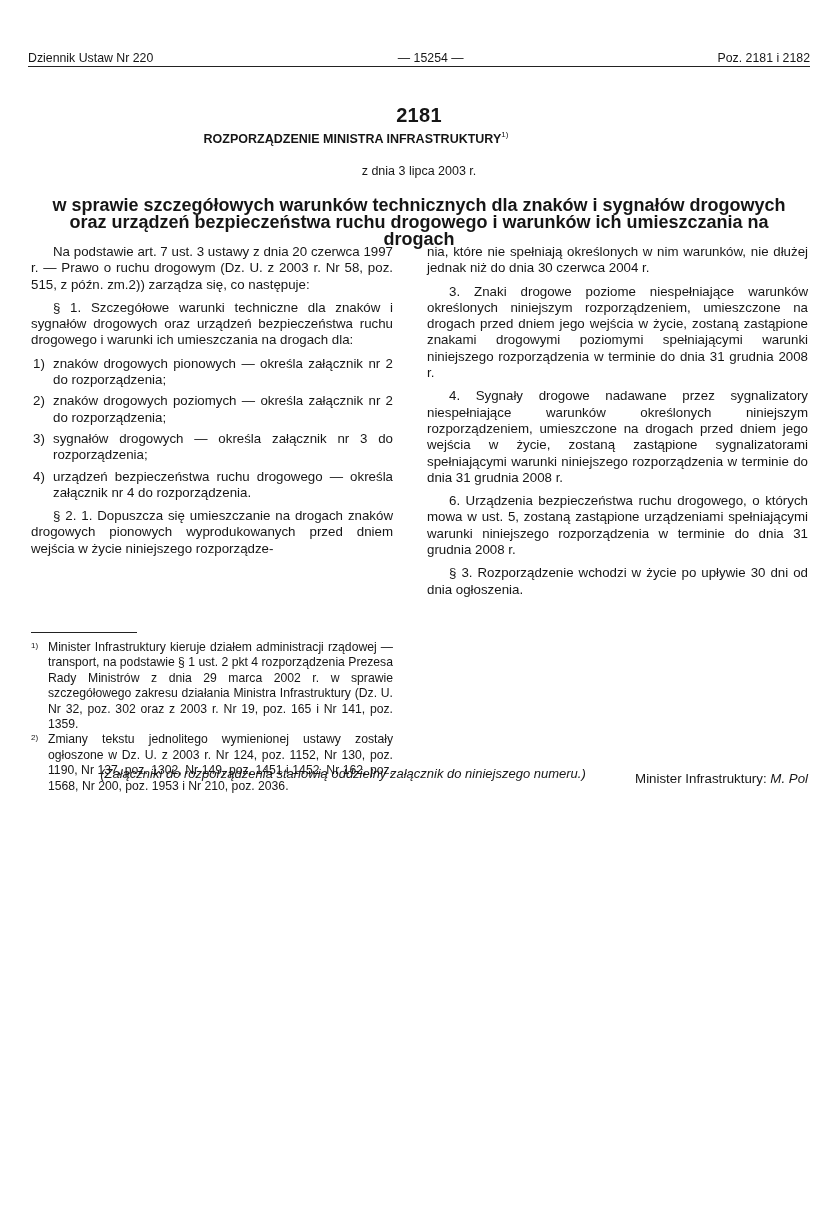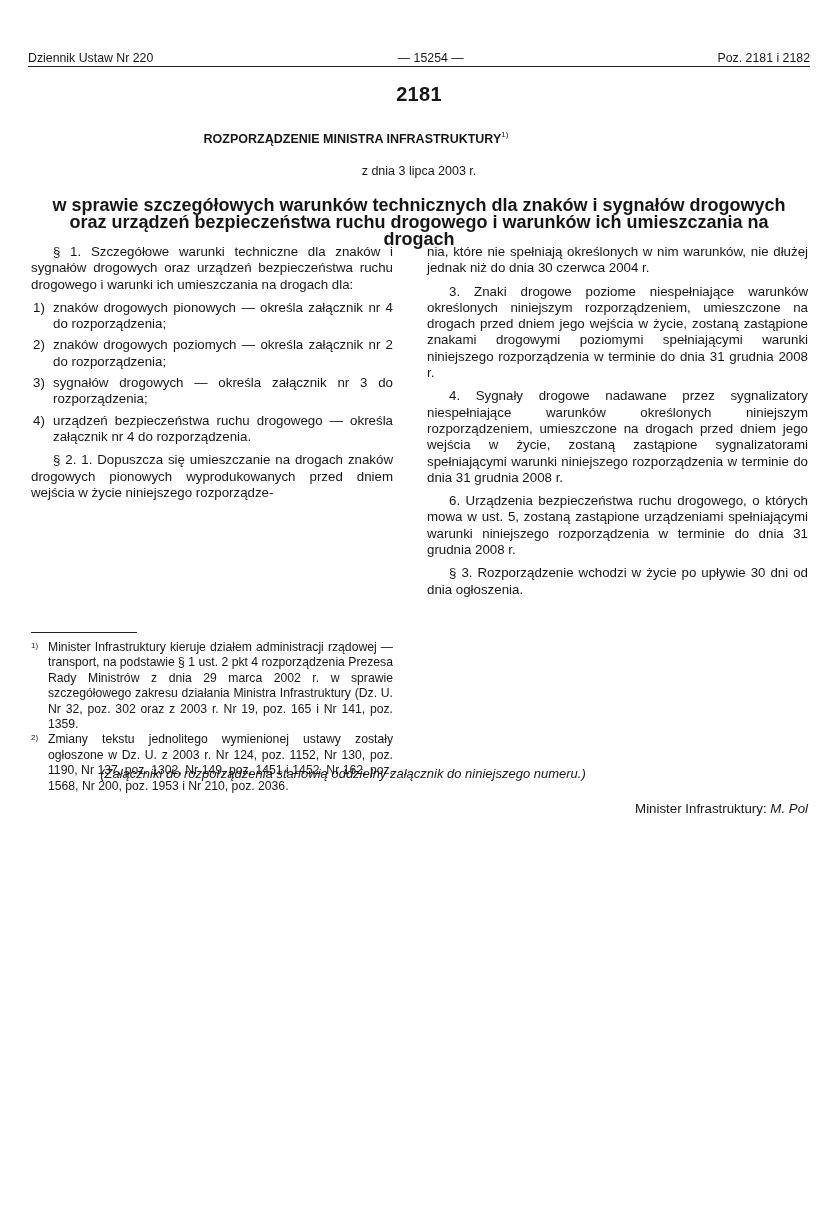--- a/index.html
+++ b/index.html
@@ -1,38 +1,38 @@
 <!DOCTYPE html>
 <html><head>
 <meta charset="utf-8">
 <style>
   html, body { margin: 0; padding: 0; background: #ffffff; }
   body { width: 838px; height: 1218px; position: relative; overflow: hidden; color: #161616; font-family: "Liberation Sans", sans-serif; }
   .header { position: absolute; left: 28px; top: 48px; width: 782px; height: 18px; font-family: "Liberation Sans", sans-serif; font-size: 13.4px; border-bottom: 1.6px solid #222; transform: scaleX(0.92); transform-origin: left top; width: 850px; }
   .header .l { position: absolute; left: 0; top: 2px; }
   .header .c { position: absolute; left: 402px; top: 2px; }
   .header .r { position: absolute; right: 0; top: 2px; }
-  .docnum { position: absolute; left: 0; width: 838px; top: 83px; text-align: center; font-size: 20px; font-weight: bold; letter-spacing: 0.3px; }
+  .docnum { position: absolute; left: 0; width: 838px; top: 104px; text-align: center; font-size: 20px; font-weight: bold; letter-spacing: 0.3px; }
   .title { position: absolute; left: 0; width: 712px; top: 130px; text-align: center; font-size: 12.5px; font-weight: bold; }
   .title sup { font-size: 8px; font-weight: normal; vertical-align: 6px; }
   .date { position: absolute; left: 0; width: 838px; top: 164px; text-align: center; font-size: 12.5px; }
   .subject { position: absolute; left: 40px; width: 758px; top: 197px; text-align: center; font-size: 18px; font-weight: bold; line-height: 17px; }
   .col { position: absolute; top: 244px; width: 362px; font-size: 13.3px; line-height: 16.3px; text-align: justify; }
   .col.left { left: 31px; }
   .col.right { left: 427px; width: 381px; }
   .col p { margin: 0 0 7px 0; text-indent: 22px; }
   .col p.cont { text-indent: 0; }
   .list { margin: 0 0 7px 0; padding: 0; list-style: none; }
   .list li { position: relative; padding-left: 22px; margin-bottom: 5px; }
   .list li .num { position: absolute; left: 2px; top: 0; }
   .footnote-rule { position: absolute; left: 31px; top: 632px; width: 106px; border-top: 1.4px solid #222; }
   .footnotes { position: absolute; left: 31px; top: 640px; width: 362px; font-size: 12.2px; line-height: 15.4px; text-align: justify; }
   .fn { position: relative; padding-left: 17px; }
   .fn .mark { position: absolute; left: 0; top: -2px; font-size: 8px; }
-  .signature { position: absolute; right: 30px; top: 801px; font-size: 13.3px; }
+  .signature { position: absolute; right: 30px; top: 771px; font-size: 13.3px; }
   .signature i { font-style: italic; }
   .annex { position: absolute; left: 0; width: 686px; top: 766px; text-align: center; font-size: 13px; font-style: italic; }
 </style>
 </head>
 <body>
 
 <div class="header">
   <span class="l">Dziennik Ustaw Nr 220</span>
   <span class="c">— 15254 —</span>
   <span class="r">Poz. 2181 i 2182</span>
@@ -42,23 +42,24 @@
 
 <div class="title">
   <span>ROZPORZĄDZENIE MINISTRA INFRASTRUKTURY</span><sup>1)</sup>
 </div>
 
 <div class="date">z dnia 3 lipca 2003 r.</div>
 
 <div class="subject">w sprawie szczegółowych warunków technicznych dla znaków i sygnałów drogowych oraz urządzeń bezpieczeństwa ruchu drogowego i warunków ich umieszczania na drogach</div>
 
 <div class="col left">
+  <p>Na podstawie art. 7 ust. 3 ustawy z dnia 20 czerwca 1997 r. — Prawo o ruchu drogowym (Dz. U. z 2003 r. Nr 58, poz. 515, z późn. zm.2)) zarządza się, co następuje:</p>
   <p>§ 1. Szczegółowe warunki techniczne dla znaków i sygnałów drogowych oraz urządzeń bezpieczeństwa ruchu drogowego i warunki ich umieszczania na drogach dla:</p>
   <ul class="list">
-    <li><span class="num">1)</span><span>znaków drogowych pionowych — określa załącznik nr 4 do rozporządzenia;</span></li>
+    <li><span class="num">1)</span><span>znaków drogowych pionowych — określa załącznik nr 2 do rozporządzenia;</span></li>
     <li><span class="num">2)</span><span>znaków drogowych poziomych — określa załącznik nr 2 do rozporządzenia;</span></li>
     <li><span class="num">3)</span><span>sygnałów drogowych — określa załącznik nr 3 do rozporządzenia;</span></li>
     <li><span class="num">4)</span><span>urządzeń bezpieczeństwa ruchu drogowego — określa załącznik nr 4 do rozporządzenia.</span></li>
   </ul>
   <p>§ 2. 1. Dopuszcza się umieszczanie na drogach znaków drogowych pionowych wyprodukowanych przed dniem wejścia w życie niniejszego rozporządze-</p>
 </div>
 
 <div class="footnote-rule"></div>
 
 <div class="footnotes">

